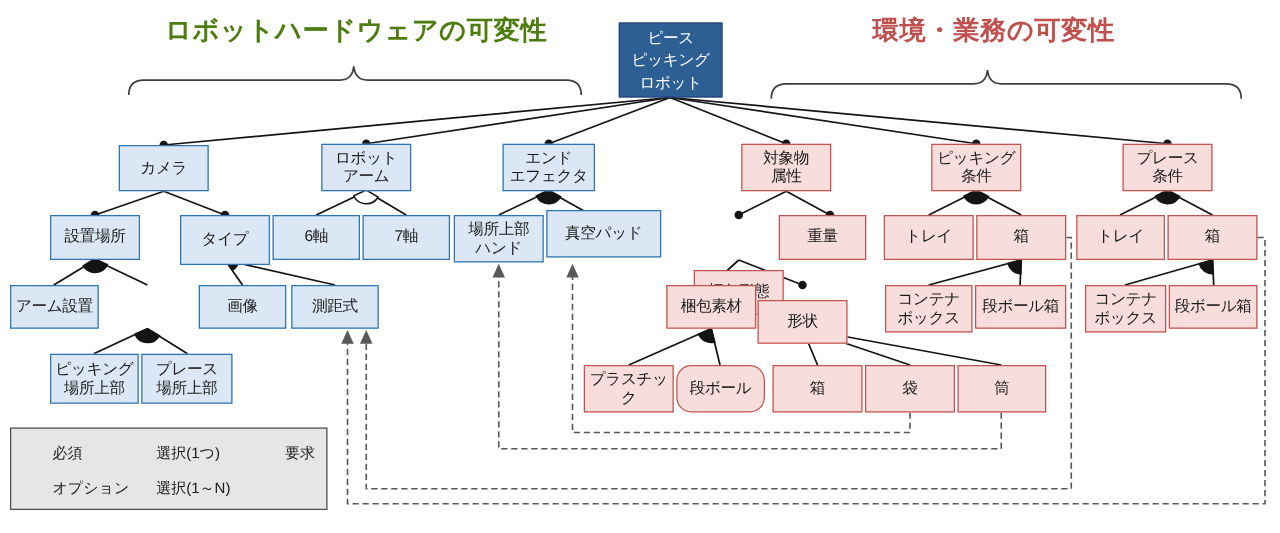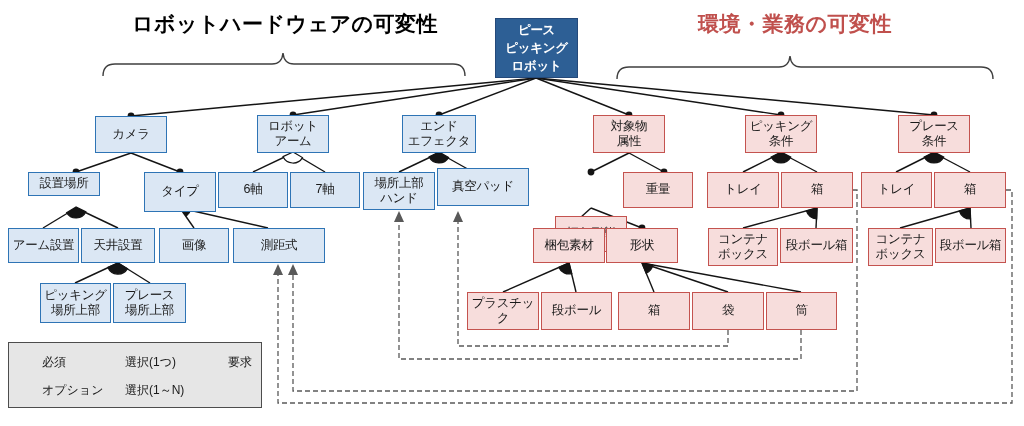--- a/index.html
+++ b/index.html
@@ -9,28 +9,28 @@
   }
   #wires{position:absolute;left:0;top:0;width:1024px;height:426px;}
   .nd{
     position:absolute;display:flex;align-items:center;justify-content:center;
     text-align:center;white-space:pre-line;font-size:12.5px;line-height:1.22;
     color:#1a1a1a;box-sizing:border-box;z-index:2;letter-spacing:-0.3px;
   }
   .b{background:#dbe7f4;border:1.6px solid #2e74b5;}
   .p{background:#f7dddc;border:1.6px solid #c4534f;}
   .rt{
-    background:#2d5f95;border:1px solid #24497a;color:#ffffff;font-weight:bold;
+    background:#2d5f95;border:1px solid #24497a;color:#ffffff;font-weight:normal;
     font-size:12.5px;line-height:1.45;
   }
   .title{
     position:absolute;z-index:2;font-weight:bold;font-size:21px;text-align:center;
     letter-spacing:0.5px;
   }
-  .t-blue{color:#000000;text-align:center;}
+  .t-blue{color:#4d7c0f;text-align:center;}
   .t-red{color:#c0504d;}
   .legend-box{
     position:absolute;left:8px;top:342px;width:254px;height:66px;
     background:#e6e6e6;border:1.5px solid #4d4d4d;box-sizing:border-box;z-index:1;
   }
   .lg{position:absolute;z-index:3;font-size:12px;color:#1a1a1a;white-space:nowrap;}
 </style>
 </head>
 <body>
 
@@ -152,58 +152,57 @@
 
   <div class="nd rt" style="left:495px;top:18px;width:83px;height:60px;">ピース
 ピッキング
 ロボット</div>
 
   <div class="nd b" style="left:95px;top:116px;width:72px;height:37px;">カメラ</div>
   <div class="nd b" style="left:257px;top:115px;width:72px;height:38px;">ロボット
 アーム</div>
   <div class="nd b" style="left:402px;top:115px;width:74px;height:38px;">エンド
 エフェクタ</div>
-  <div class="nd b" style="left:28px;top:172px;width:72px;height:24px;text-align:right;">設置場所</div>
+  <div class="nd b" style="left:40px;top:172px;width:72px;height:36px;text-align:right;">設置場所</div>
   <div class="nd b" style="left:144px;top:172px;width:72px;height:40px;">タイプ</div>
   <div class="nd b" style="left:218px;top:172px;width:70px;height:36px;">6軸</div>
   <div class="nd b" style="left:290px;top:172px;width:70px;height:36px;">7軸</div>
   <div class="nd b" style="left:363px;top:172px;width:72px;height:38px;">場所上部
 ハンド</div>
   <div class="nd b" style="left:437px;top:168px;width:92px;height:38px;">真空パッド</div>
   <div class="nd b" style="left:8px;top:228px;width:71px;height:35px;">アーム設置</div>
-  <div class="nd b" style="left:81px;top:228px;width:74px;height:35px;">天井設置</div>
   <div class="nd b" style="left:159px;top:228px;width:70px;height:35px;">画像</div>
-  <div class="nd b" style="left:233px;top:228px;width:92px;height:35px;">測距式</div>
+  <div class="nd b" style="left:233px;top:228px;width:70px;height:35px;">測距式</div>
   <div class="nd b" style="left:40px;top:283px;width:71px;height:40px;">ピッキング
 場所上部</div>
   <div class="nd b" style="left:113px;top:283px;width:73px;height:40px;">プレース
 場所上部</div>
 
   <div class="nd p" style="left:593px;top:115px;width:72px;height:38px;">対象物
 属性</div>
   <div class="nd p" style="left:745px;top:115px;width:72px;height:38px;">ピッキング
 条件</div>
   <div class="nd p" style="left:898px;top:115px;width:72px;height:38px;">プレース
 条件</div>
   <div class="nd p" style="left:555px;top:172px;width:72px;height:36px;margin-top:44px;">梱包形態</div>
   <div class="nd p" style="left:623px;top:172px;width:70px;height:36px;">重量</div>
   <div class="nd p" style="left:707px;top:172px;width:72px;height:36px;">トレイ</div>
   <div class="nd p" style="left:781px;top:172px;width:72px;height:36px;">箱</div>
   <div class="nd p" style="left:861px;top:172px;width:71px;height:36px;">トレイ</div>
   <div class="nd p" style="left:934px;top:172px;width:72px;height:36px;">箱</div>
   <div class="nd p" style="left:533px;top:228px;width:72px;height:35px;">梱包素材</div>
-  <div class="nd p" style="left:606px;top:228px;width:72px;height:35px;">形状</div>
+  <div class="nd p" style="left:606px;top:240px;width:72px;height:35px;">形状</div>
   <div class="nd p" style="left:708px;top:228px;width:70px;height:38px;">コンテナ
 ボックス</div>
   <div class="nd p" style="left:780px;top:228px;width:73px;height:35px;">段ボール箱</div>
   <div class="nd p" style="left:868px;top:228px;width:65px;height:38px;">コンテナ
 ボックス</div>
   <div class="nd p" style="left:935px;top:228px;width:71px;height:35px;">段ボール箱</div>
   <div class="nd p" style="left:467px;top:292px;width:72px;height:38px;">プラスチック</div>
-  <div class="nd p" style="left:541px;top:292px;width:71px;height:38px;">段ボール</div>
+  <div class="nd p" style="left:541px;top:292px;width:71px;height:38px;border-radius:12px;">段ボール</div>
   <div class="nd p" style="left:618px;top:292px;width:72px;height:38px;">箱</div>
   <div class="nd p" style="left:692px;top:292px;width:72px;height:38px;">袋</div>
   <div class="nd p" style="left:766px;top:292px;width:71px;height:38px;">筒</div>
 
   <div class="legend-box"></div>
   <div class="lg" style="left:42px;top:354px;">必須</div>
   <div class="lg" style="left:42px;top:382px;">オプション</div>
   <div class="lg" style="left:125px;top:354px;">選択(1つ)</div>
   <div class="lg" style="left:125px;top:382px;">選択(1～N)</div>
   <div class="lg" style="left:228px;top:354px;">要求</div>

